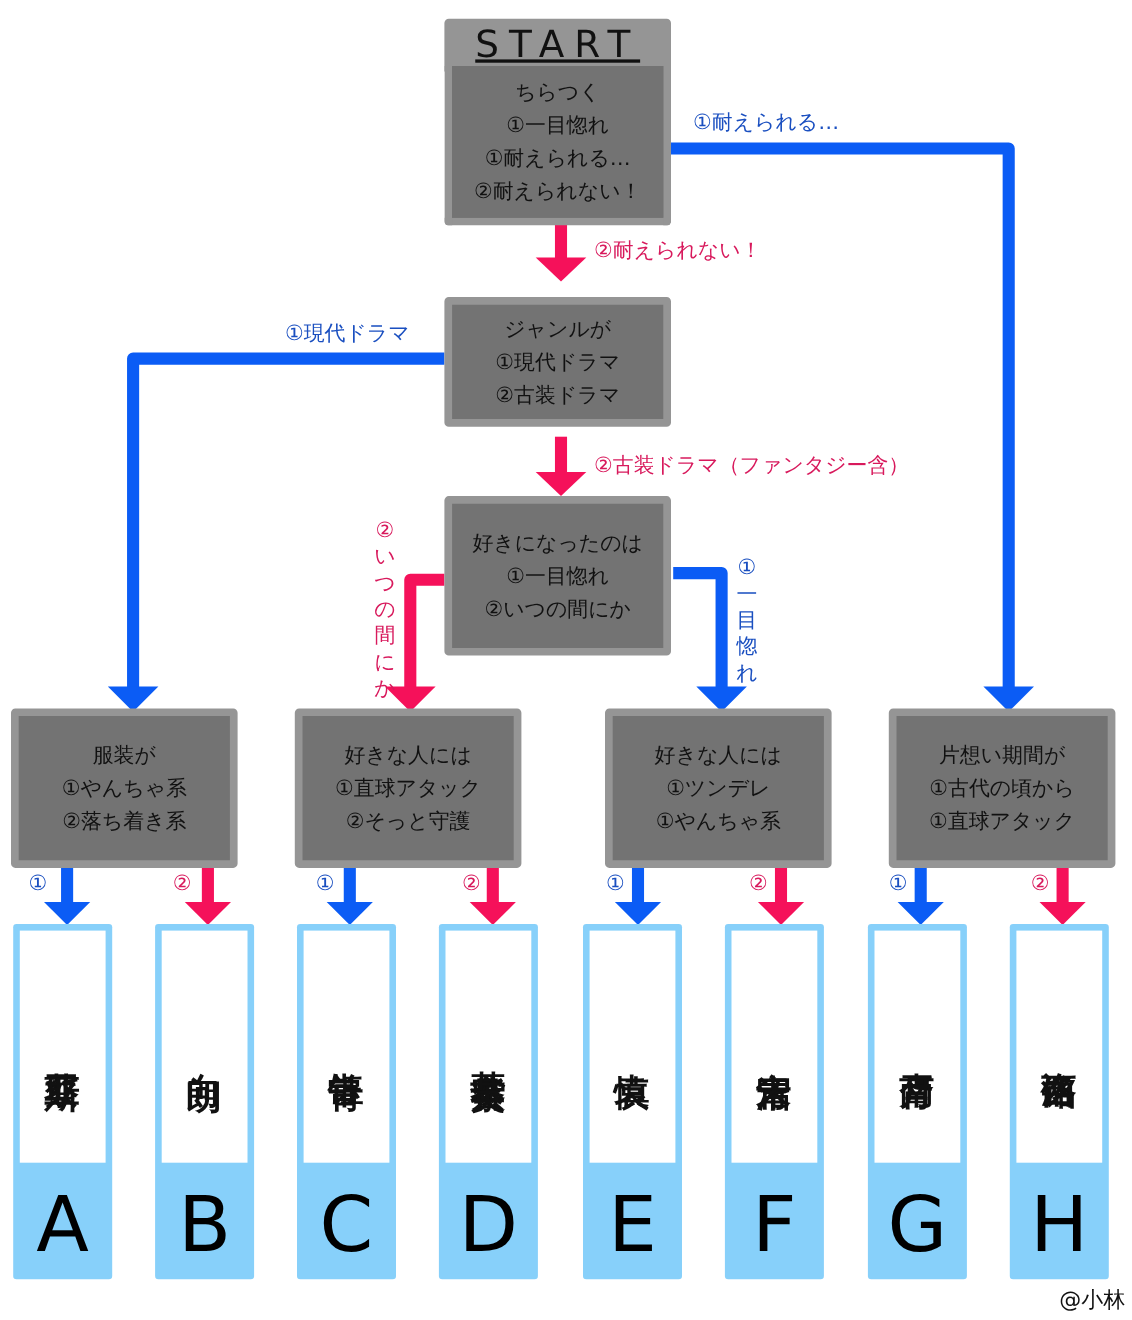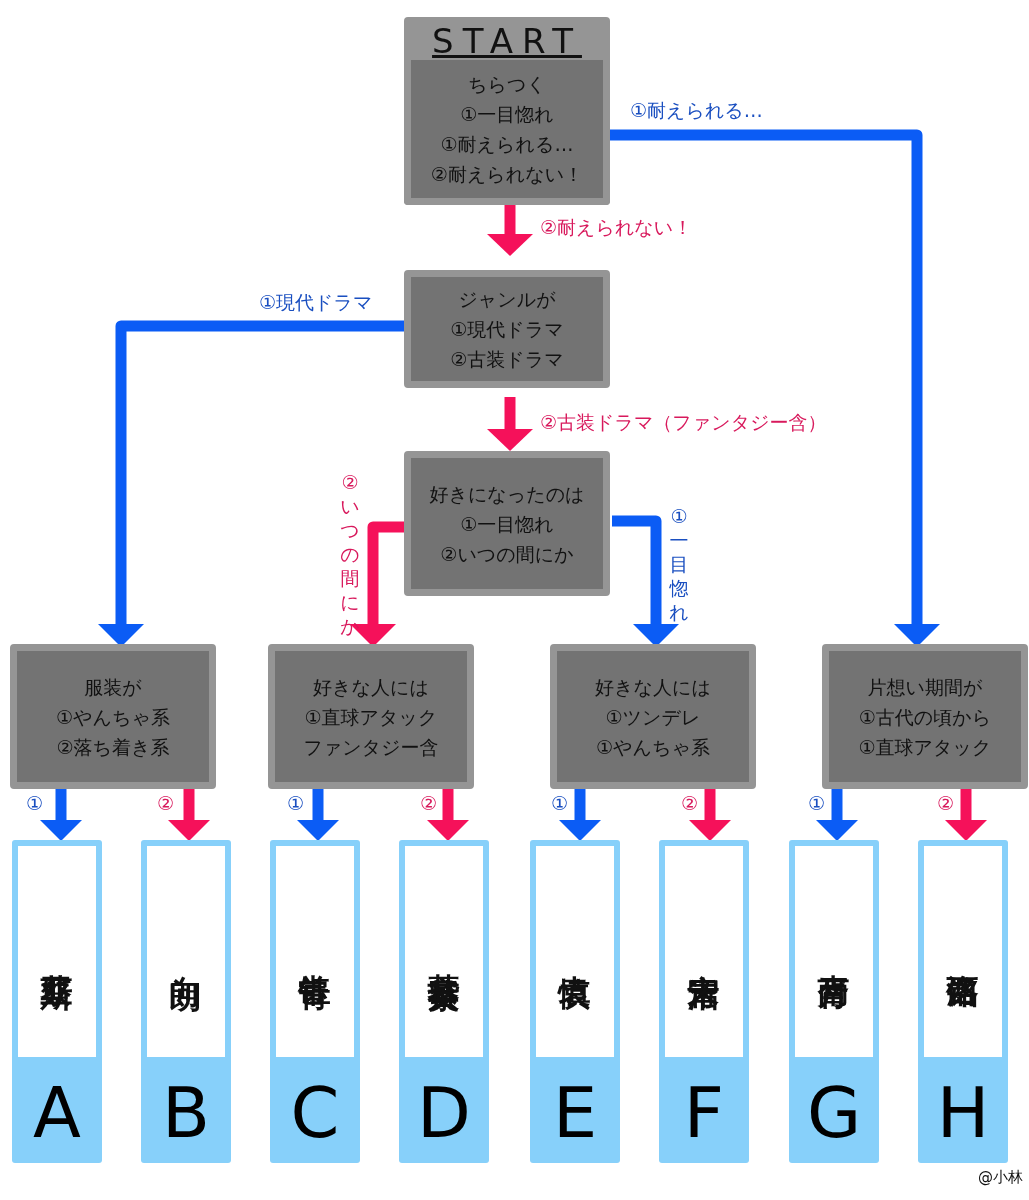--- a/index.html
+++ b/index.html
@@ -18,21 +18,21 @@
   .vlbl{position:absolute;font-size:19px;line-height:24px;width:24px;text-align:center;}
   .vlbl span{display:block;}
   svg.lines{position:absolute;left:0;top:0;}
   .card{position:absolute;top:840px;width:90px;height:323px;background:#87d0fa;border-radius:3px;
         box-sizing:border-box;}
   .card .inner{position:absolute;left:6px;top:6px;right:6px;height:211px;background:#fff;
         display:flex;justify-content:center;align-items:center;}
   .card .name{writing-mode:vertical-rl;font-size:32px;font-weight:bold;letter-spacing:2px;color:#111;}
   .card .letter{position:absolute;left:0;right:0;bottom:10px;text-align:center;font-size:70px;
         line-height:80px;color:#000;font-family:"DejaVu Sans",sans-serif;}
-  .credit{position:absolute;right:6px;top:1168px;font-size:15px;color:#111;}
+  .credit{position:absolute;right:6px;top:1168px;font-size:20px;color:#111;}
 </style>
 </head>
 <body>
 
 <svg class="lines" width="1029" height="1200">
   <defs>
     <marker id="ab" markerWidth="3" markerHeight="3" refX="1.5" refY="0" orient="auto" markerUnits="strokeWidth"></marker>
   </defs>
 
   <path d="M610 135 H917 V626" stroke="#0b5cf5" stroke-width="11" fill="none" stroke-linejoin="round"></path>
@@ -116,28 +116,28 @@
 </div>
 
 <div class="box" style="left:10px;top:644px;width:206px;height:145px;">
   <span>服装が</span>
   <span>①やんちゃ系</span>
   <span>②落ち着き系</span>
 </div>
 <div class="box" style="left:268px;top:644px;width:206px;height:145px;">
   <span>好きな人には</span>
   <span>①直球アタック</span>
-  <span>ファンタジー含</span>
+  <span>②そっと守護</span>
 </div>
 <div class="box" style="left:550px;top:644px;width:206px;height:145px;">
   <span>好きな人には</span>
   <span>①ツンデレ</span>
   <span>①やんちゃ系</span>
 </div>
-<div class="box" style="left:808px;top:644px;width:206px;height:145px;margin-left:14px;">
+<div class="box" style="left:808px;top:644px;width:206px;height:145px;">
   <span>片想い期間が</span>
   <span>①古代の頃から</span>
   <span>①直球アタック</span>
 </div>
 
 <div class="lbl blue" style="left:26px;top:792px;">①</div>
 <div class="lbl pink" style="left:157px;top:792px;">②</div>
 <div class="lbl blue" style="left:287px;top:792px;">①</div>
 <div class="lbl pink" style="left:420px;top:792px;">②</div>
 <div class="lbl blue" style="left:551px;top:792px;">①</div>

